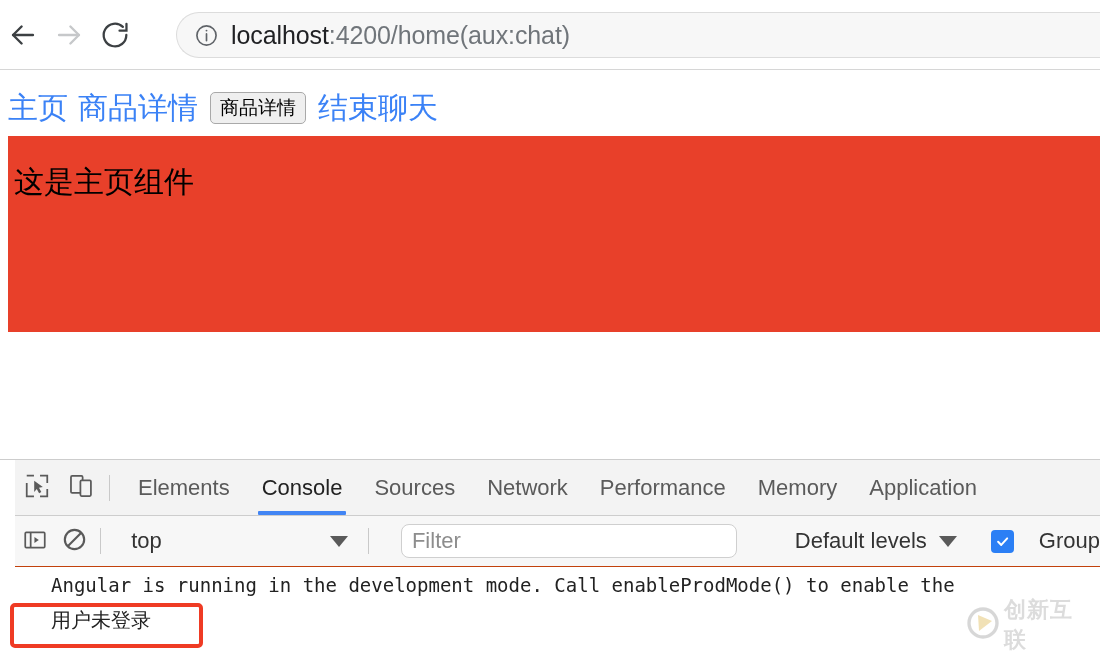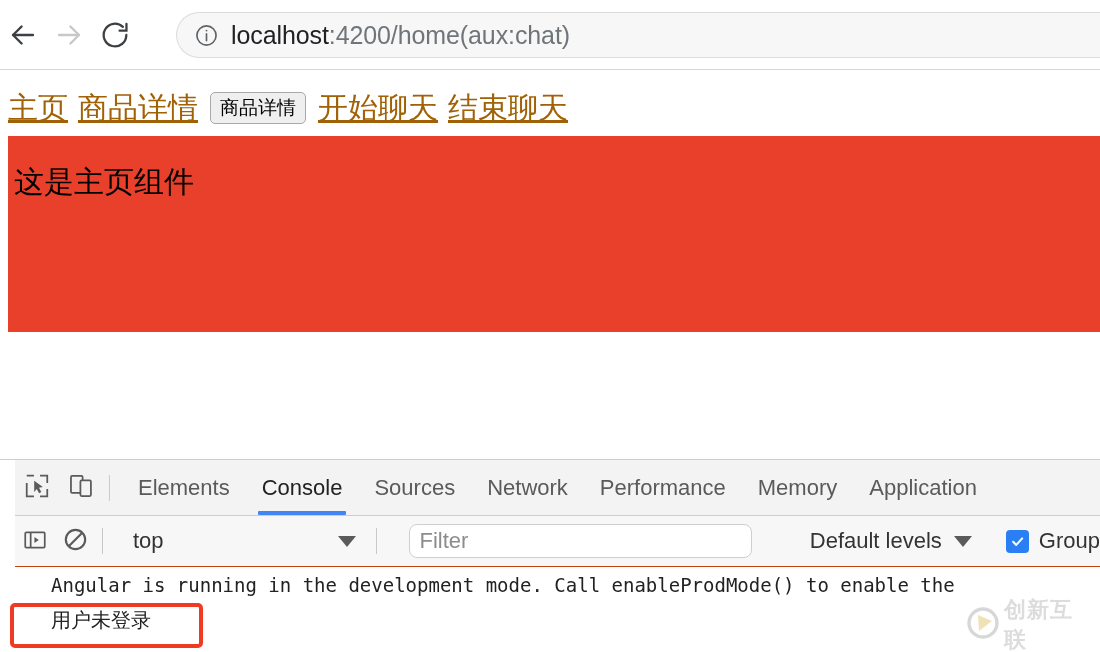--- a/index.html
+++ b/index.html
@@ -95,22 +95,21 @@
     left: 8px;
     top: 21px;
     white-space: nowrap;
     display: flex;
     align-items: center;
     font-size: 0;
   }
   .nav-link {
     font-size: 30px;
     line-height: 34px;
-    color: #a16207;
-    text-decoration: underline;
+    color: #3b82f6;
     font-family: "Liberation Sans", sans-serif;
     margin-right: 10px;
     cursor: pointer;
   }
   .detail-button {
     font-size: 19px;
     line-height: 19px;
     font-family: "Liberation Sans", sans-serif;
     color: #000000;
     background: #efefef;
@@ -263,20 +262,21 @@
     font-family: "Liberation Sans", sans-serif;
     margin-right: 12px;
     margin-left: 40px;
   }
   .group-wrap {
     display: flex;
     align-items: center;
     margin-left: 20px;
     white-space: nowrap;
     cursor: pointer;
+    gap: 15px;
   }
   .checkbox {
     width: 23px;
     height: 23px;
     border-radius: 4px;
     background: #2b7ff5;
     display: flex;
     align-items: center;
     justify-content: center;
     flex: 0 0 23px;
@@ -388,21 +388,20 @@
     <span class="url-text"><span class="url-host">localhost</span><span class="url-rest">:4200/home(aux:chat)</span></span>
   </div>
 </div>
 
 <div class="page-body">
 
   <div class="nav-row">
     <a class="nav-link">主页</a>
     <a class="nav-link">商品详情</a>
     <button class="detail-button">商品详情</button>
-    <a class="nav-link">开始聊天</a>
     <a class="nav-link">结束聊天</a>
   </div>
 
   <div class="red-panel">
     <div class="red-panel-text">这是主页组件</div>
   </div>
 </div>
 
 <div class="devtools">
 

